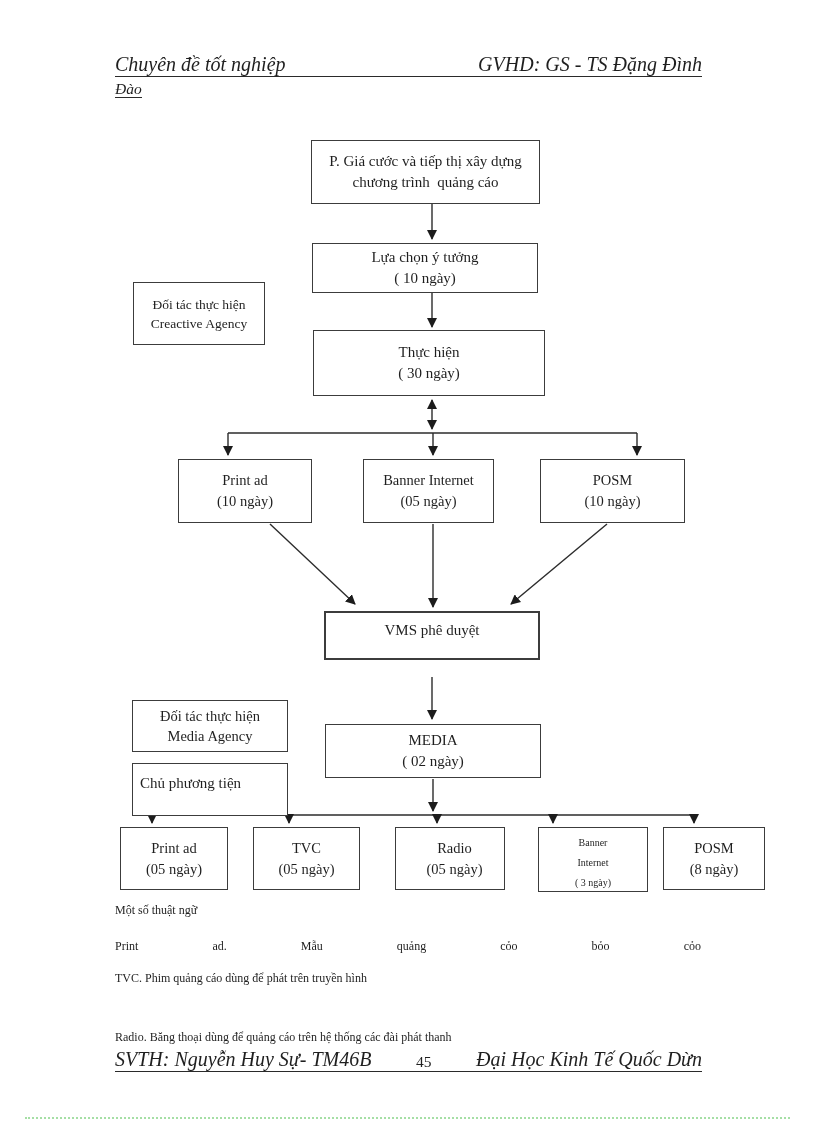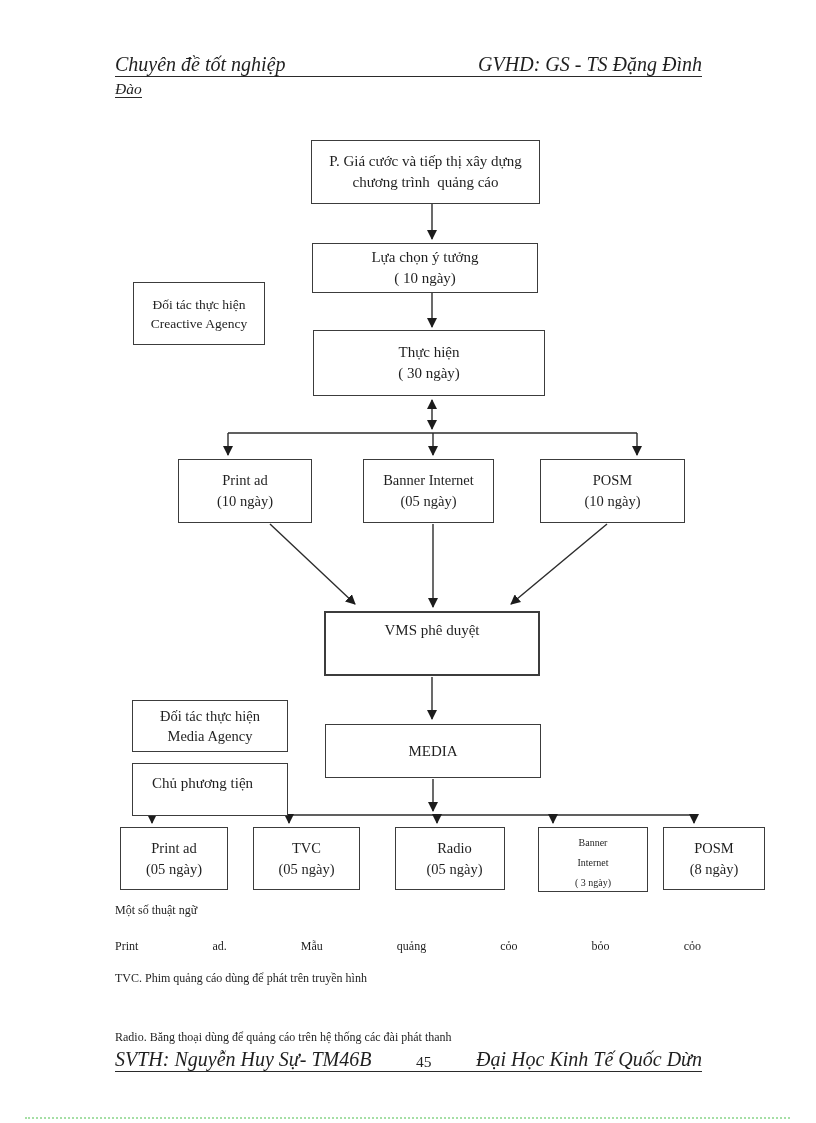--- a/index.html
+++ b/index.html
@@ -19,21 +19,21 @@
   
   .node{
     position:absolute;background:#fff;border:1.5px solid #3c3c3c;
     display:flex;flex-direction:column;align-items:center;justify-content:center;
     text-align:center;font-size:15px;line-height:21px;box-sizing:border-box;
     white-space:pre-wrap;
   }
   .node .nl{width:100%;}
   .node-small{font-size:13.5px;line-height:19px;}
   .node-topalign{justify-content:flex-start;padding-top:7px;}
-  .node-leftalign{align-items:flex-start;text-align:left;padding-left:19px;padding-top:9px;justify-content:flex-start;}
+  .node-leftalign{align-items:flex-start;text-align:left;padding-left:7px;padding-top:9px;justify-content:flex-start;}
   .node-clip{justify-content:flex-start;padding-top:5px;overflow:hidden;font-size:10px;line-height:20px;}
   .row-box{font-size:14.5px;line-height:21px;}
   svg.connectors{position:absolute;left:0;top:0;pointer-events:none;}
   
   .glossary-line{position:absolute;left:115px;width:586px;font-size:12px;line-height:21px;}
   .justify-full{text-align:justify;text-align-last:justify;}
   
   .page-break{
     position:absolute;left:25px;top:1117px;width:765px;height:0;
     border-top:2px dotted #a5dfa5;
@@ -110,31 +110,32 @@
   <div class="node row-box" style="left:347px;top:459px;width:131px;height:64px;margin-left:16px;">
     <div class="nl">Banner Internet</div>
     <div class="nl">(05 ngày)</div>
   </div>
 
   <div class="node row-box" style="left:540px;top:459px;width:145px;height:64px;">
     <div class="nl">POSM</div>
     <div class="nl">(10 ngày)</div>
   </div>
 
-  <div class="node node-topalign" style="left:324px;top:611px;width:216px;height:65px;border-width:2px;">
+  <div class="node node-topalign" style="left:324px;top:611px;width:216px;height:49px;border-width:2px;">
     <div class="nl">VMS phê duyệt</div>
   </div>
 
   <div class="node" style="left:132px;top:700px;width:156px;height:52px;font-size:14.5px;line-height:20px;">
     <div class="nl">Đối tác thực hiện</div>
     <div class="nl">Media Agency</div>
   </div>
 
   <div class="node" style="left:325px;top:724px;width:216px;height:54px;">
     <div class="nl">MEDIA</div>
+    <div class="nl">( 02 ngày)</div>
   </div>
 
   <div class="node node-leftalign" style="left:132px;top:763px;width:156px;height:53px;">
     <div class="nl">Chủ phương tiện</div>
   </div>
 
   <div class="node row-box" style="left:120px;top:827px;width:108px;height:63px;">
     <div class="nl">Print ad</div>
     <div class="nl">(05 ngày)</div>
   </div>

